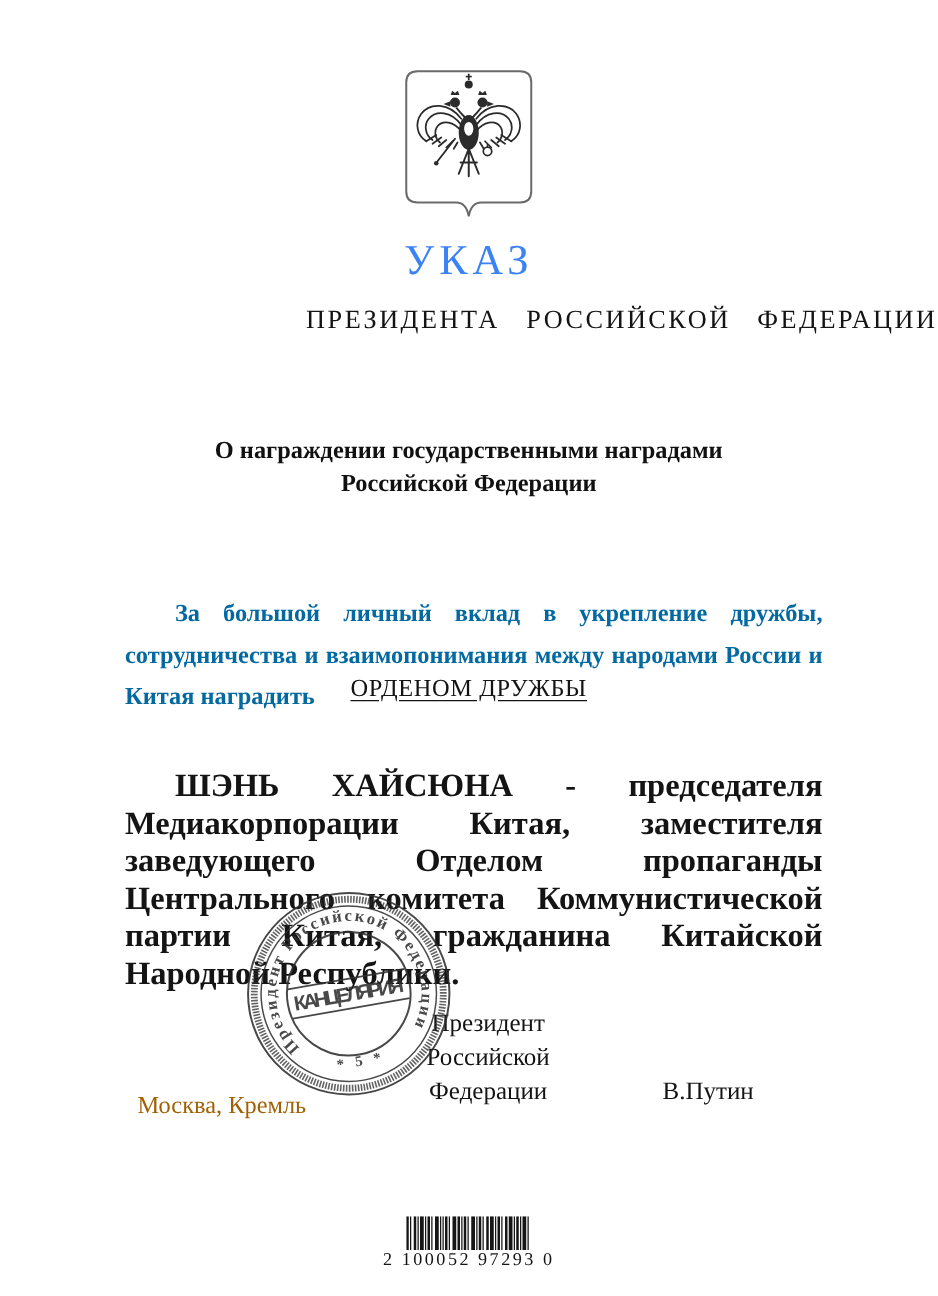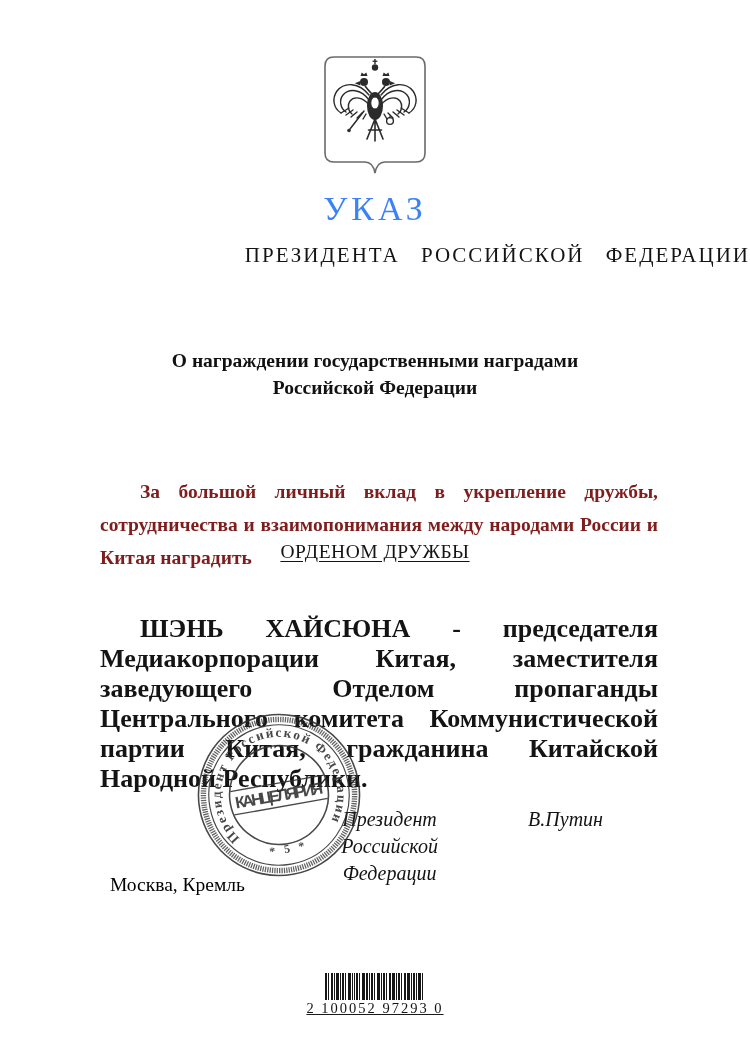--- a/index.html
+++ b/index.html
@@ -26,57 +26,56 @@
     color:#141414;
   }
   .subject{
     position:absolute;left:0;top:347px;width:750px;
     text-align:center;font-weight:bold;font-size:19.5px;line-height:27px;
     color:#111;
   }
   .preamble{
     position:absolute;left:100px;top:447px;width:558px;
     font-weight:bold;font-size:19.5px;line-height:33px;
-    text-align:justify;text-indent:40px;color:#7f1d1d;margin-top:28px;
+    text-align:justify;text-indent:40px;color:#0369a1;margin-top:28px;
   }
   .award{
     position:absolute;left:0;top:541px;width:750px;
     text-align:center;font-size:19.5px;letter-spacing:0.5px;color:#141414;
   }
   .award span{text-decoration:underline;text-underline-offset:3px;}
   .recipient{
     position:absolute;left:100px;top:588px;width:558px;
     font-size:26px;line-height:30px;
     text-align:justify;text-indent:40px;color:#141414;font-weight:bold;
   }
   
   .signature{
     position:absolute;left:293px;top:806px;width:310px;
-    display:flex;gap:42px;
-    font-size:20px;color:#141414;font-style:italic;
+    display:flex;align-items:flex-end;gap:42px;
+    font-size:20px;color:#141414;
   }
   .sig-office{text-align:center;line-height:27px;}
   .sig-name{line-height:27px;}
   
   .stamp{
     position:absolute;left:195px;top:711px;width:168px;height:168px;
     transform:rotate(-10deg);
     opacity:0.88;
   }
   .stamp svg{width:100%;height:100%;}
   
   .footer{
     position:absolute;left:110px;top:872px;
-    font-size:19.5px;line-height:26.5px;color:#000000;
+    font-size:19.5px;line-height:26.5px;color:#a16207;
   }
   
   .barcode{
     position:absolute;left:0;top:973px;width:750px;
     text-align:center;
-    text-decoration:underline;
   }
   .barcode-bars{display:block;margin:0 auto;width:100px;height:27px;}
   .barcode-digits{
     font-size:14.5px;letter-spacing:2px;color:#141414;margin-top:0px;
     font-family:"Liberation Serif", serif;
   }
 </style>
 </head>
 <body>
 

